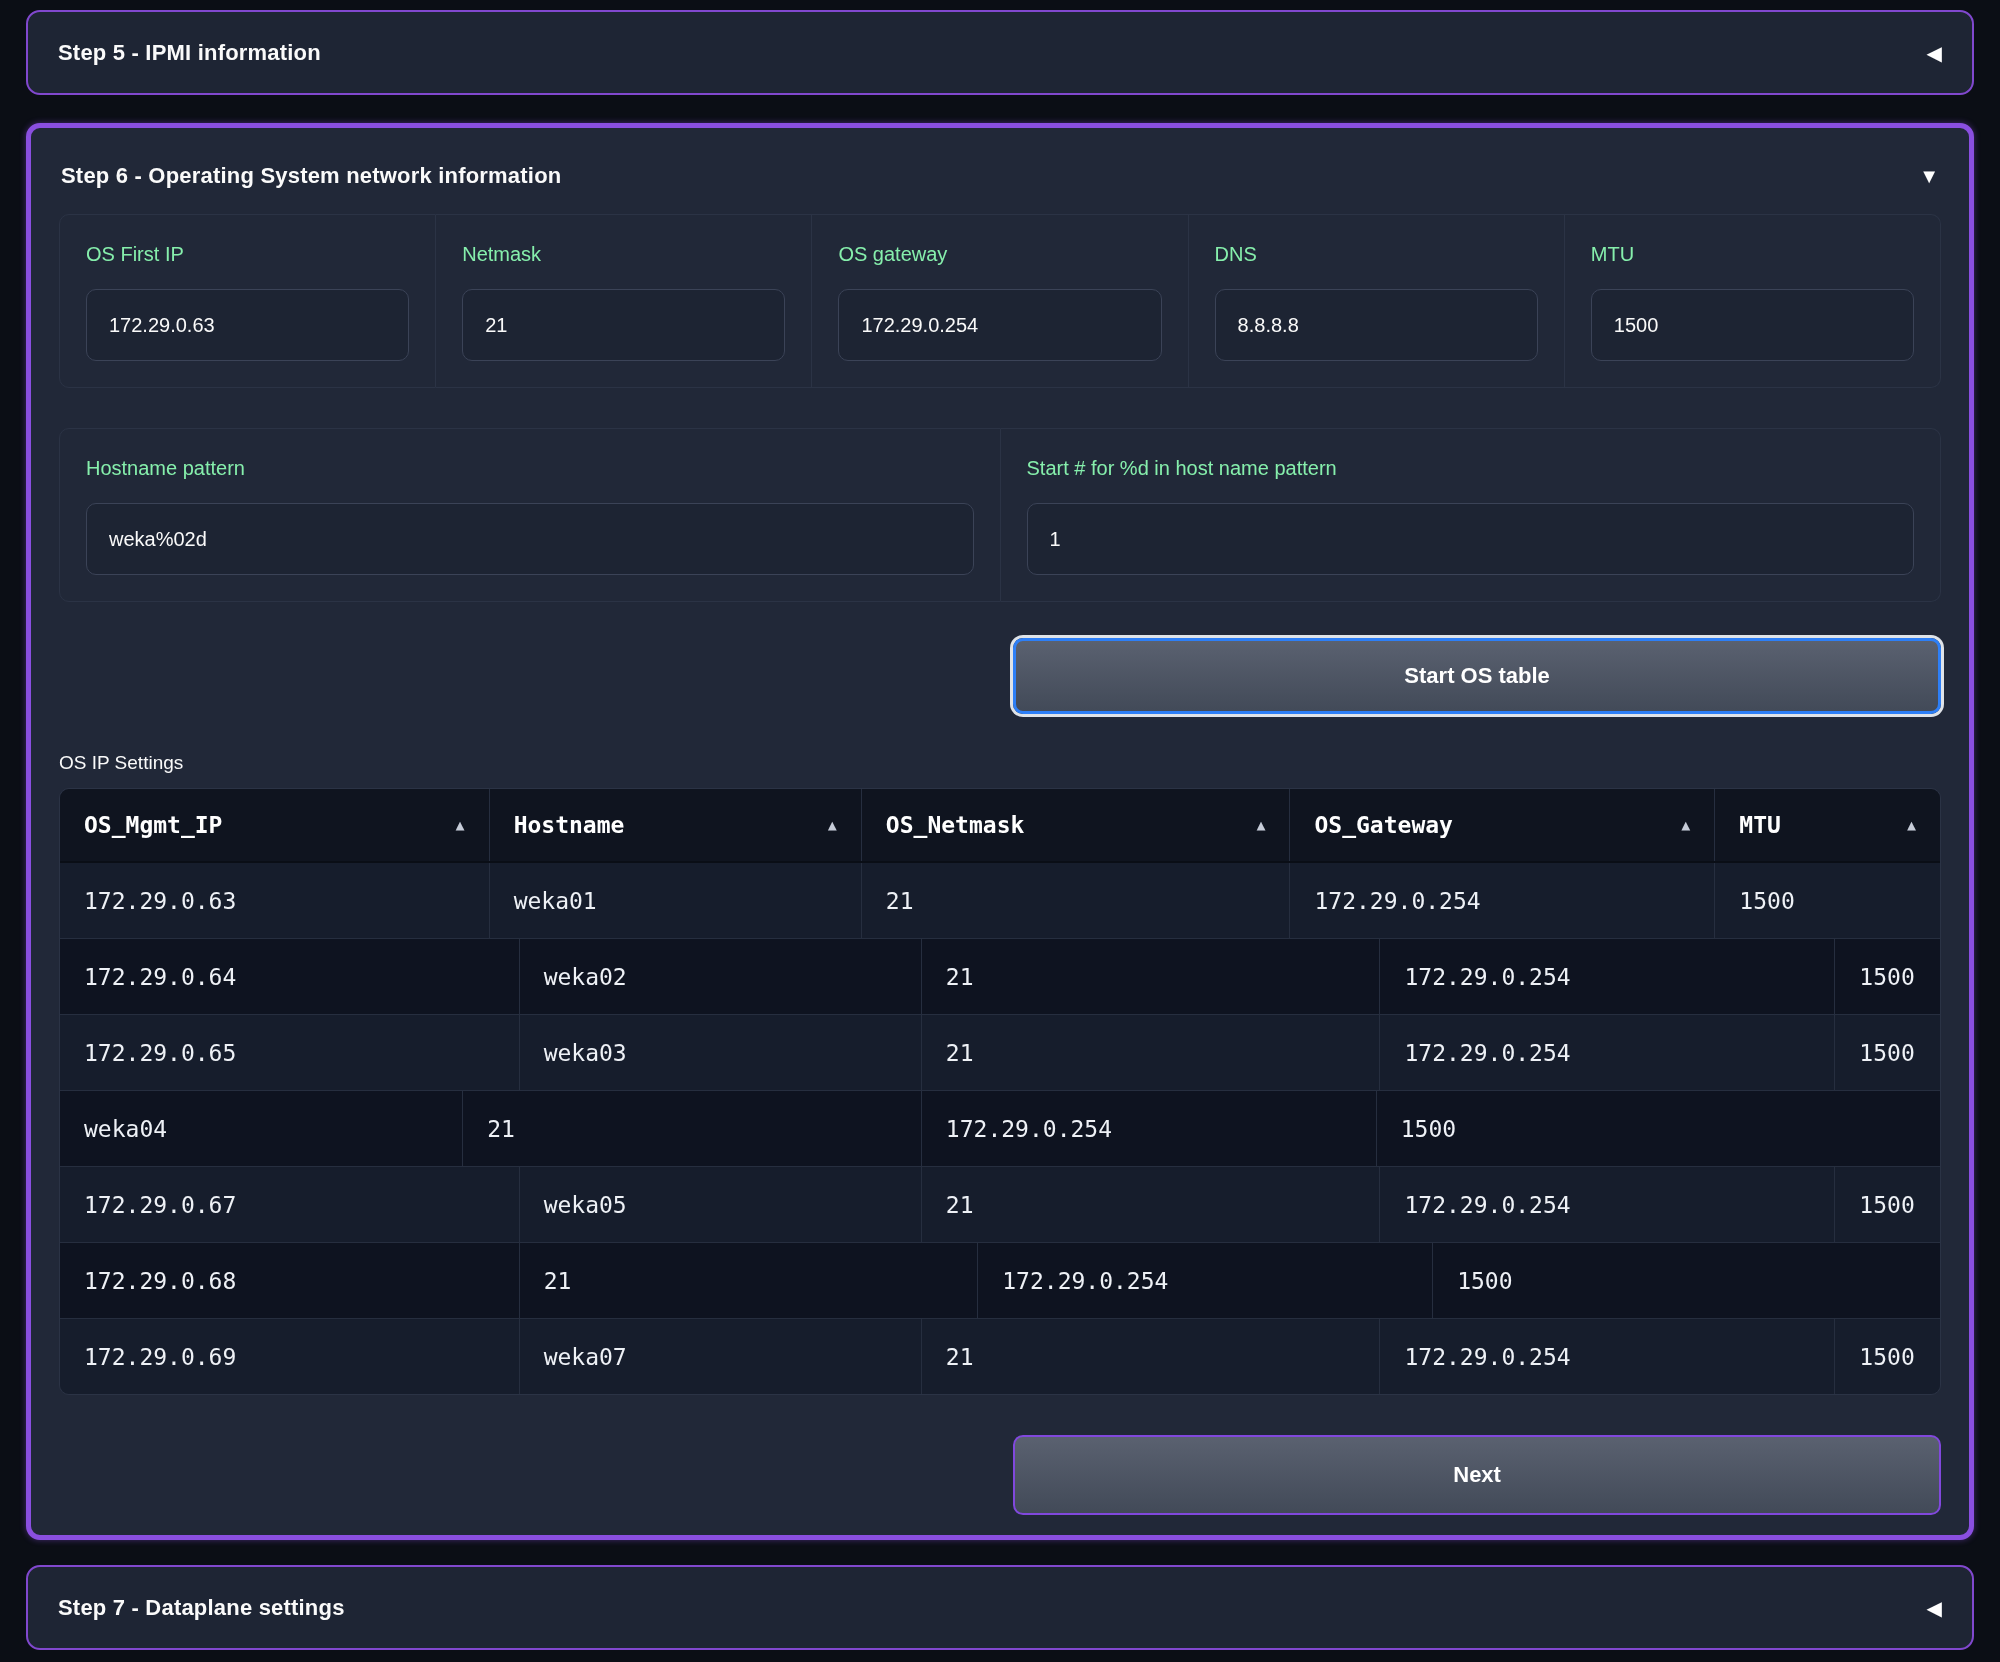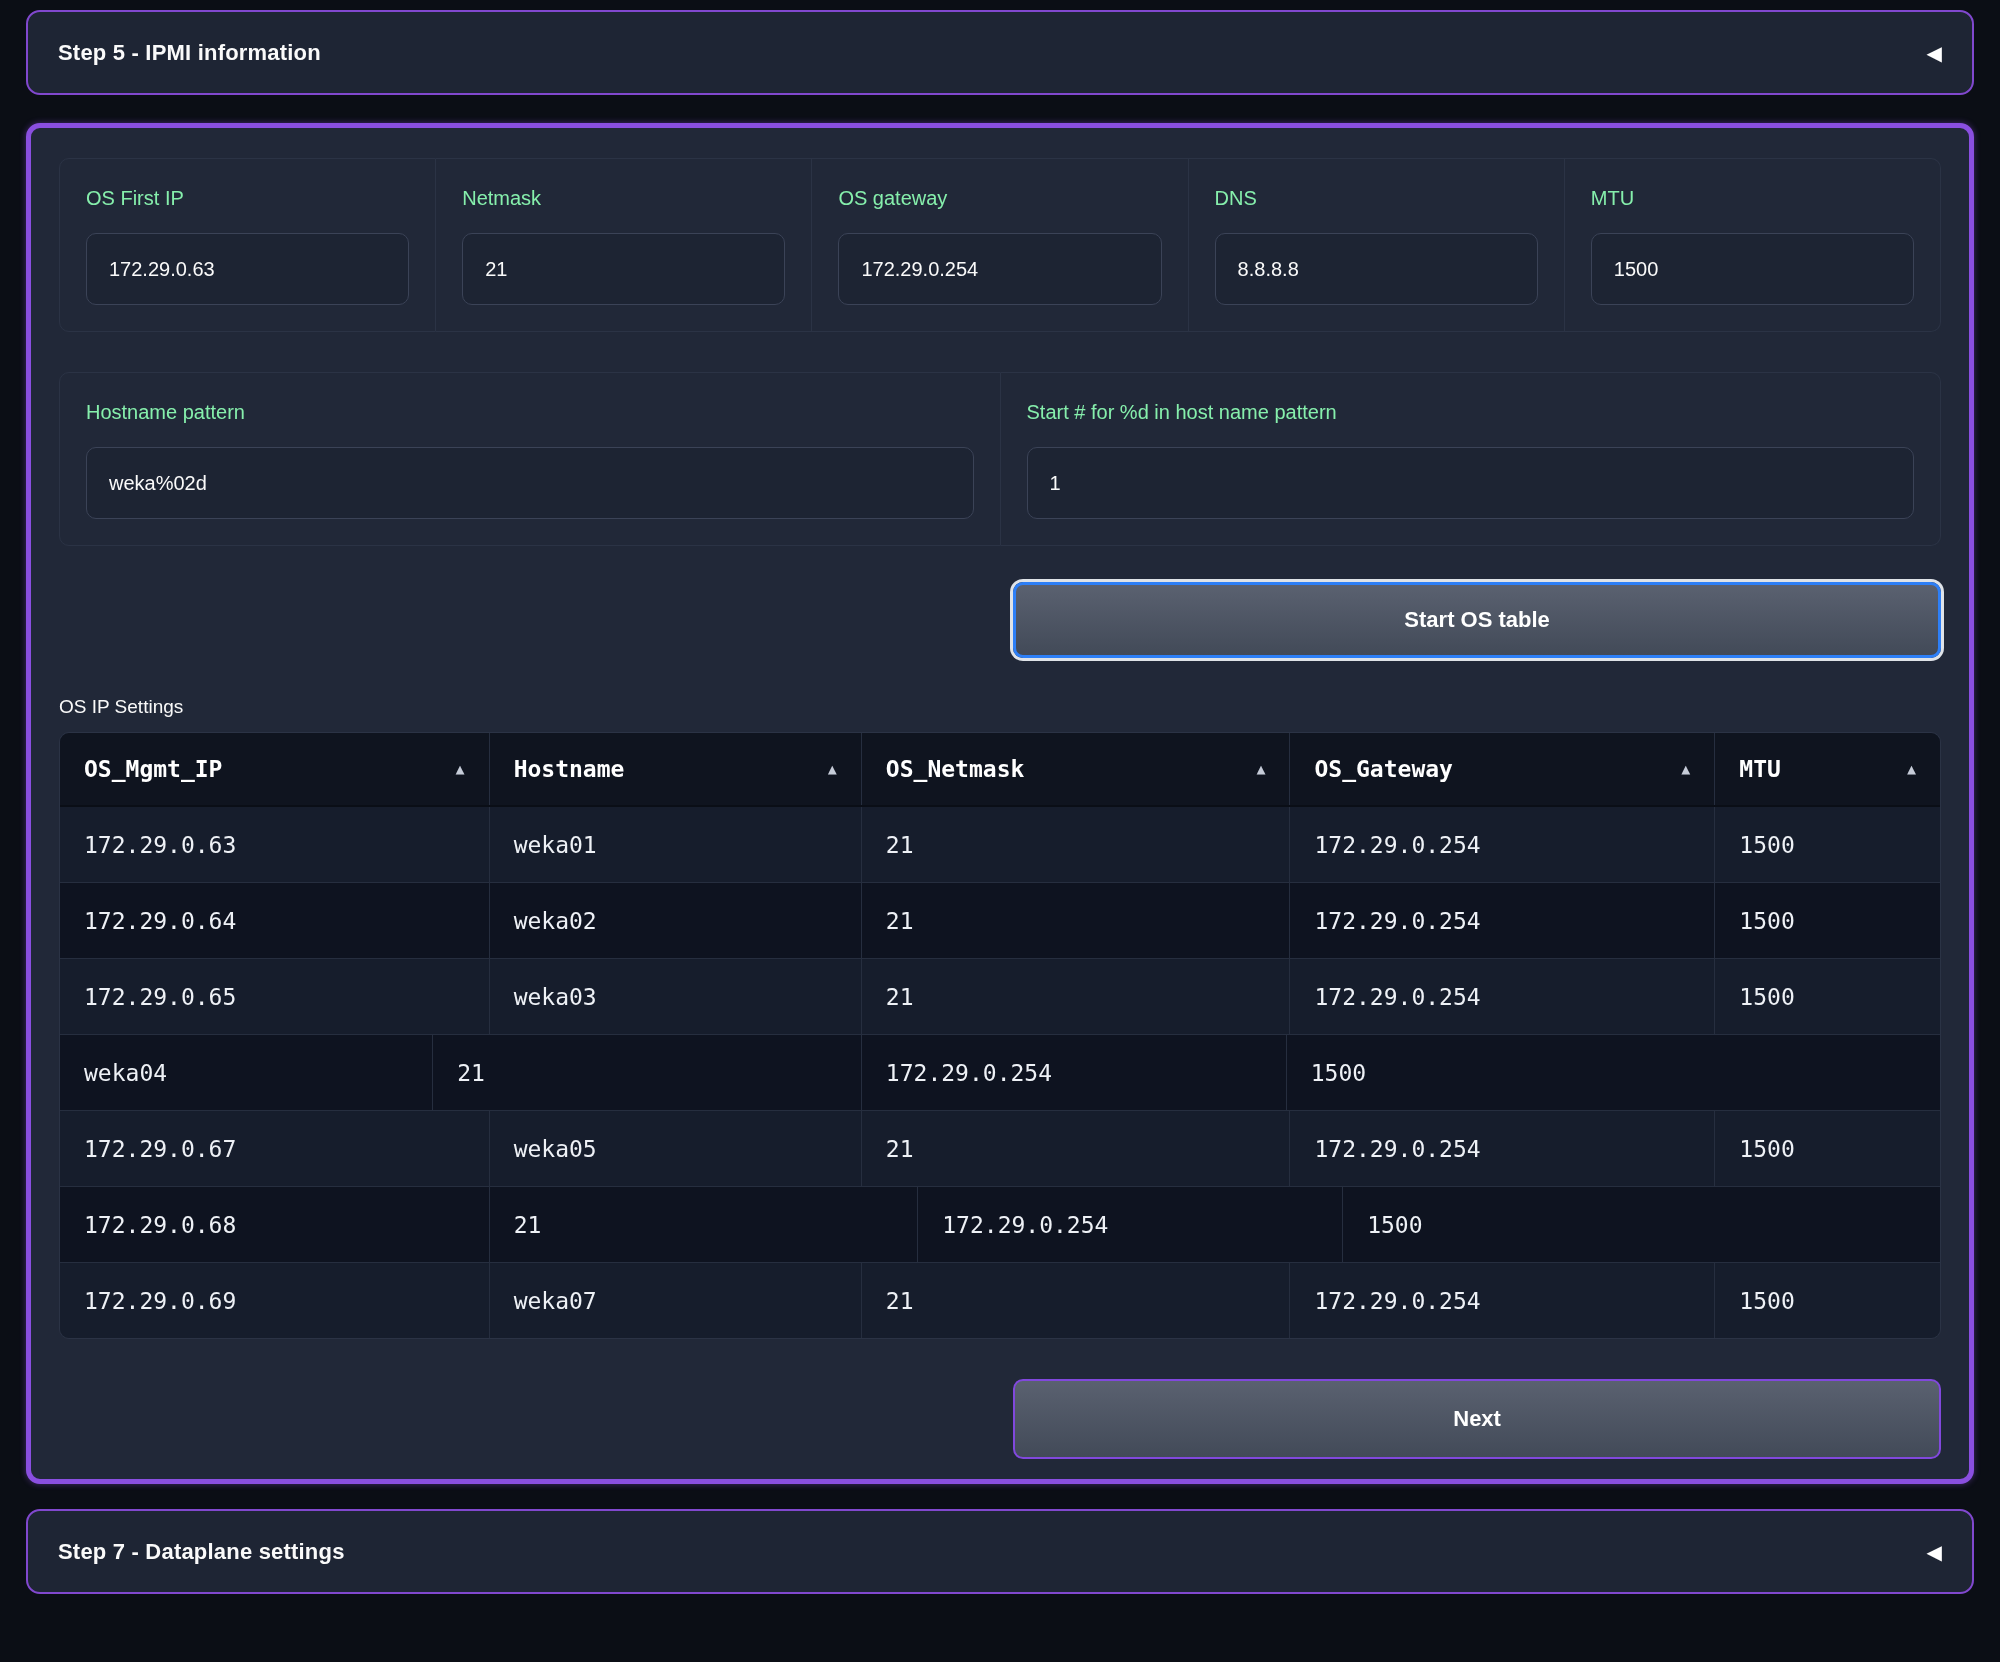--- a/index.html
+++ b/index.html
@@ -62,21 +62,21 @@
   .table-label { margin-top:38px; color:#fafafa; font-size:19px; }
   .dtable {
     margin-top:14px; border:1px solid #2b3345; border-radius:10px;
     overflow:hidden; width:100%;
     font-family:"DejaVu Sans Mono", monospace;
   }
   .trow { display:flex; width:100%; }
   .trow.thead { background:#0f141f; border-bottom:2px solid #0a0e16; }
   .trow.body:nth-child(even) { background:#161d2c; }
   .trow.body:nth-child(odd)  { background:#0e1320; }
-  .trow.body + .trow.body { border-top:1px solid #262e3f; }
+  .trow.body + .trow.body { border-top:1px solid #262e3f;gap:30px; }
   .th, .td { display:flex; align-items:center; padding:0 24px; }
   .th { height:72px; color:#ffffff; font-weight:700; font-size:23px;
         justify-content:space-between; cursor:pointer;gap:36px; }
   .td { height:75px; color:#eef1f6; font-size:23px; }
   .th + .th, .td + .td { border-left:1px solid #262e3f; }
   .c0 { width:22.8%; } .c1 { width:19.8%; } .c2 { width:22.8%; }
   .c3 { width:22.6%; } .c4 { flex:1; }
   .sort { color:#c6ccd8; font-size:15px; margin-left:12px; }
 
   .panel.step7 { margin-top:25px; }
@@ -85,20 +85,24 @@
 <body>
 
 <div class="page">
 
   <section class="panel collapsed">
     <span class="panel-title">Step 5 - IPMI information</span>
     <span class="arrow">◀</span>
   </section>
 
   <section class="panel expanded">
+    <div class="exp-header">
+      <span class="panel-title">Step 6 - Operating System network information</span>
+      <span class="arrow">▼</span>
+    </div>
 
     <div class="field-grid five">
       <div class="fcell">
         <div class="flabel">OS First IP</div>
         <div class="finput">172.29.0.63</div>
       </div>
       <div class="fcell">
         <div class="flabel">Netmask</div>
         <div class="finput">21</div>
       </div>

